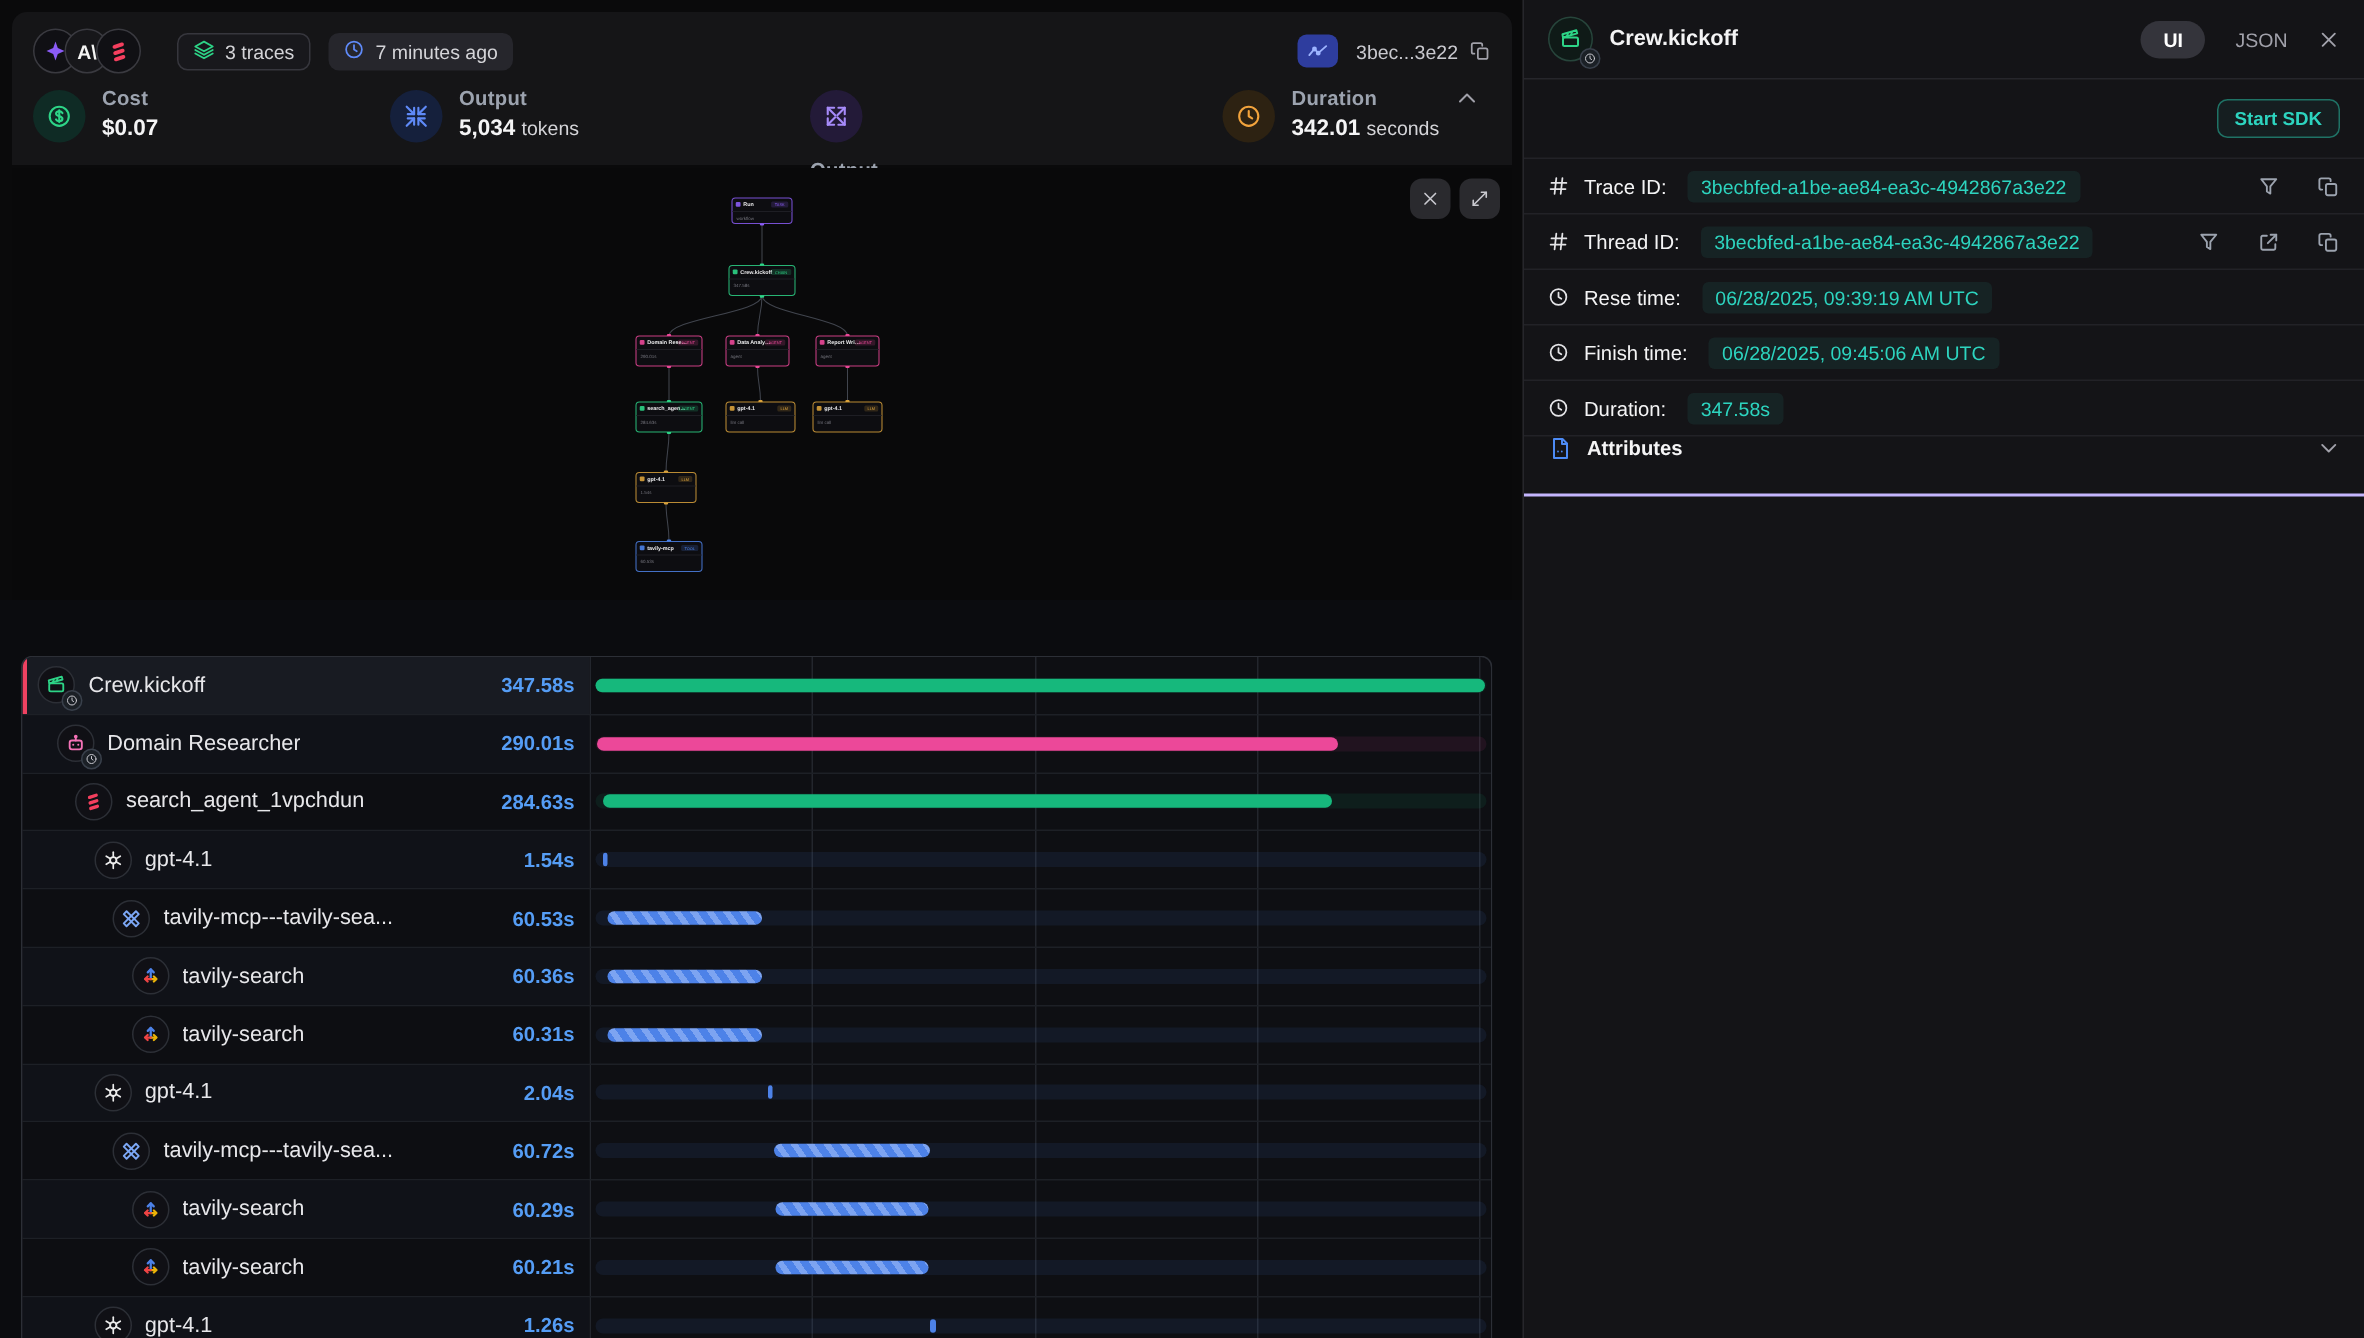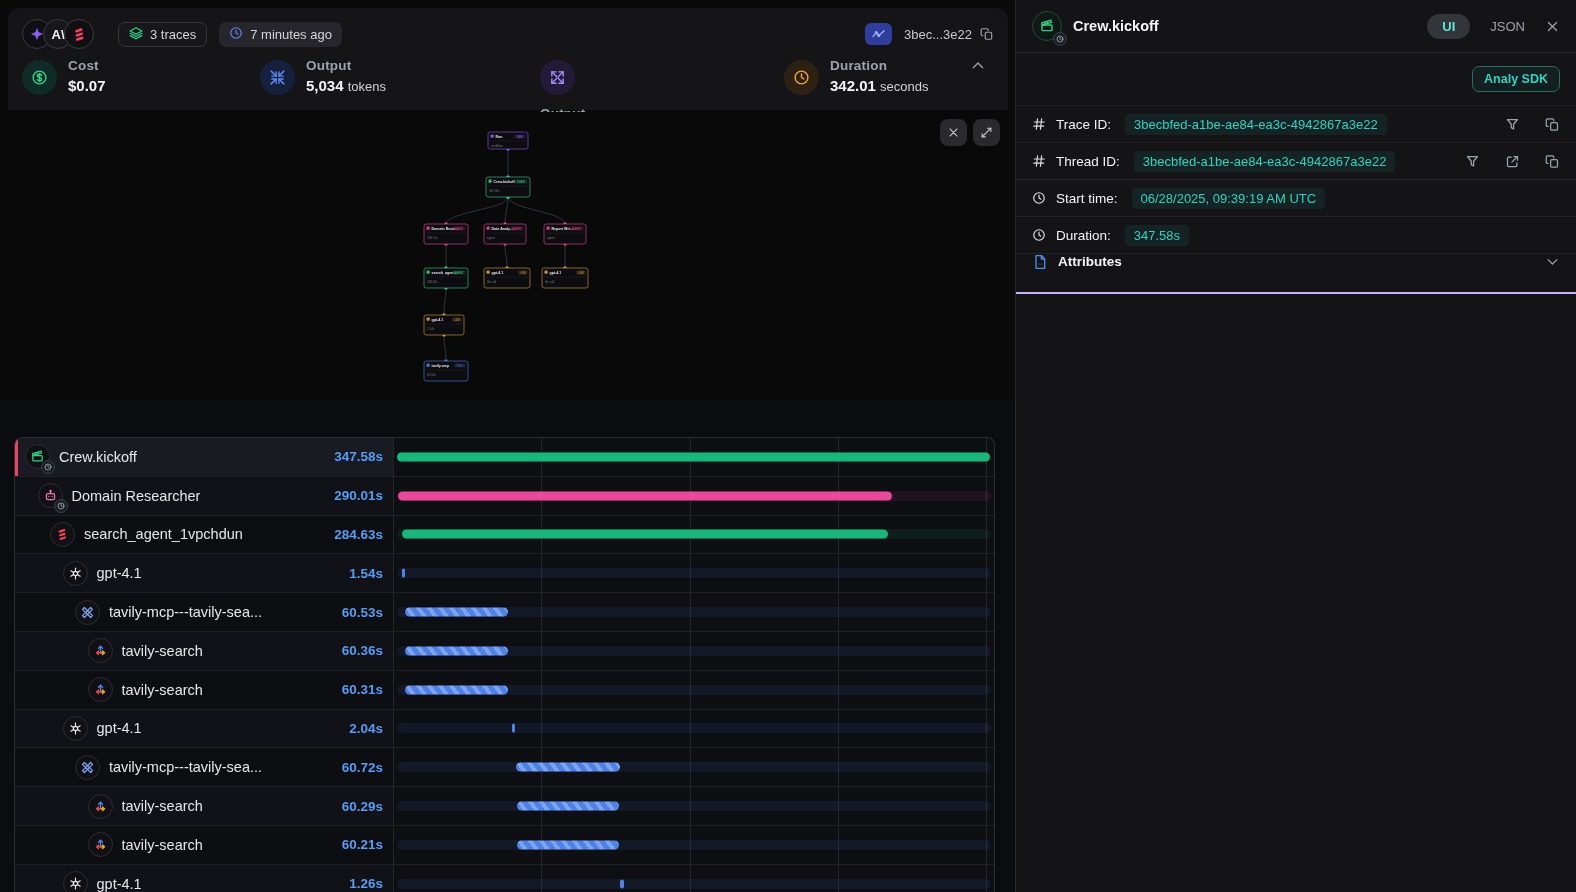--- a/index.html
+++ b/index.html
@@ -64,21 +64,21 @@
   .track { position:absolute; left:4px; width:594px; top:50%; height:10px; transform:translateY(-50%); border-radius:5px; }
   .bar { position:absolute; top:50%; height:9px; transform:translateY(-50%); border-radius:5px; }
 
   
   .panel { position:absolute; left:1015px; top:0; width:561px; height:892px; background:#141417; border-left:1px solid #26262b; }
   .phead { height:53px; display:flex; align-items:center; padding:0 16px; border-bottom:1px solid #26262b; }
   .picon { width:30px; height:30px; border-radius:50%; background:#0f1a17; border:1px solid #27453b;
     display:flex; align-items:center; justify-content:center; position:relative; }
   .ptitle { margin-left:11px; font-size:14.5px; font-weight:700; color:#f4f4f5; }
   .pspacer { flex:1; }
-  .uipill { background:#34343b; border-radius:999px; padding:5px 15px; font-size:13px; font-weight:700; color:#5eead4; }
+  .uipill { background:#34343b; border-radius:999px; padding:5px 15px; font-size:13px; font-weight:700; color:#ffffff; }
   .jsonlbl { margin-left:20px; font-size:13px; color:#a1a1aa; }
   .pclose { margin-left:20px; display:flex; }
   .sdkrow { height:53px; display:flex; align-items:center; justify-content:flex-end; padding:0 16px;
     border-bottom:1px solid #222227; }
   .sdkbadge { border:1px solid #1f7265; background:rgba(45,212,191,.06); color:#2dd4bf;
     border-radius:7px; padding:5px 11px; font-size:12.5px; font-weight:700; }
   .frow { height:37px; display:flex; align-items:center; padding:0 16px; border-bottom:1px solid #222227; }
   .flabel { margin-left:10px; font-size:13.5px; color:#f4f4f5; }
   .fchip { margin-left:14px; background:rgba(45,212,191,.08); color:#2dd4bf; border-radius:4px;
     padding:3px 9px; font-size:13px; white-space:nowrap; }
@@ -184,21 +184,21 @@
               <path d="m4 20 7-7"></path>
               <path d="M20 14v6h-6"></path>
               <path d="m20 20-7-7"></path>
             </svg>
           </div>
           <div>
             <div class="statlabel">Output</div>
             <div class="statvalue">10,266 <span class="statunit">tokens</span></div>
           </div>
         </div>
-        <div class="stat" style="left: 776px;">
+        <div class="stat" style="left: 807px;">
           <div class="staticon" style="background:#2d2212">
             <svg width="17" height="17" viewBox="0 0 24 24" fill="none" stroke="#f2a33c" stroke-width="2" stroke-linecap="round" stroke-linejoin="round">
               <circle cx="12" cy="12" r="9"></circle>
               <path d="M12 7v5l3.2 2"></path>
             </svg>
           </div>
           <div>
             <div class="statlabel">Duration</div>
             <div class="statvalue">342.01 <span class="statunit">seconds</span></div>
           </div>
@@ -637,21 +637,21 @@
     <div class="pspacer"></div>
     <div class="uipill">UI</div>
     <div class="jsonlbl">JSON</div>
     <div class="pclose" id="ic-pclose">
         <svg width="15" height="15" viewBox="0 0 24 24" fill="none" stroke="#a1a1aa" stroke-width="2" stroke-linecap="round" stroke-linejoin="round">
           <path d="M5.5 5.5l13 13M18.5 5.5l-13 13"></path>
         </svg>
       </div>
   </div>
   <div class="sdkrow">
-    <div class="sdkbadge">Analy SDK</div>
+    <div class="sdkbadge">Start SDK</div>
   </div>
   <div id="fields-root">
       <div class="frow">
         <span style="display:flex">
           <svg width="14" height="14" viewBox="0 0 24 24" fill="none" stroke="#e4e4e7" stroke-width="2" stroke-linecap="round" stroke-linejoin="round">
             <path d="M9.5 3 7.5 21M16.5 3l-2 18M4 8.5h17M3 15.5h17"></path>
           </svg>
         </span>
         <span class="flabel">Trace ID:</span>
         <span class="fchip">3becbfed-a1be-ae84-ea3c-4942867a3e22</span>
@@ -698,22 +698,33 @@
           </span>
         </span>
       </div>
       <div class="frow">
         <span style="display:flex">
           <svg width="14" height="14" viewBox="0 0 24 24" fill="none" stroke="#e4e4e7" stroke-width="2" stroke-linecap="round" stroke-linejoin="round">
             <circle cx="12" cy="12" r="9"></circle>
             <path d="M12 7v5l3.2 2"></path>
           </svg>
         </span>
-        <span class="flabel">Start time:</span>
+        <span class="flabel">Rese time:</span>
         <span class="fchip">06/28/2025, 09:39:19 AM UTC</span>
+        <span class="factions"></span>
+      </div>
+      <div class="frow">
+        <span style="display:flex">
+          <svg width="14" height="14" viewBox="0 0 24 24" fill="none" stroke="#e4e4e7" stroke-width="2" stroke-linecap="round" stroke-linejoin="round">
+            <circle cx="12" cy="12" r="9"></circle>
+            <path d="M12 7v5l3.2 2"></path>
+          </svg>
+        </span>
+        <span class="flabel">Finish time:</span>
+        <span class="fchip">06/28/2025, 09:45:06 AM UTC</span>
         <span class="factions"></span>
       </div>
       <div class="frow">
         <span style="display:flex">
           <svg width="14" height="14" viewBox="0 0 24 24" fill="none" stroke="#e4e4e7" stroke-width="2" stroke-linecap="round" stroke-linejoin="round">
             <circle cx="12" cy="12" r="9"></circle>
             <path d="M12 7v5l3.2 2"></path>
           </svg>
         </span>
         <span class="flabel">Duration:</span>

